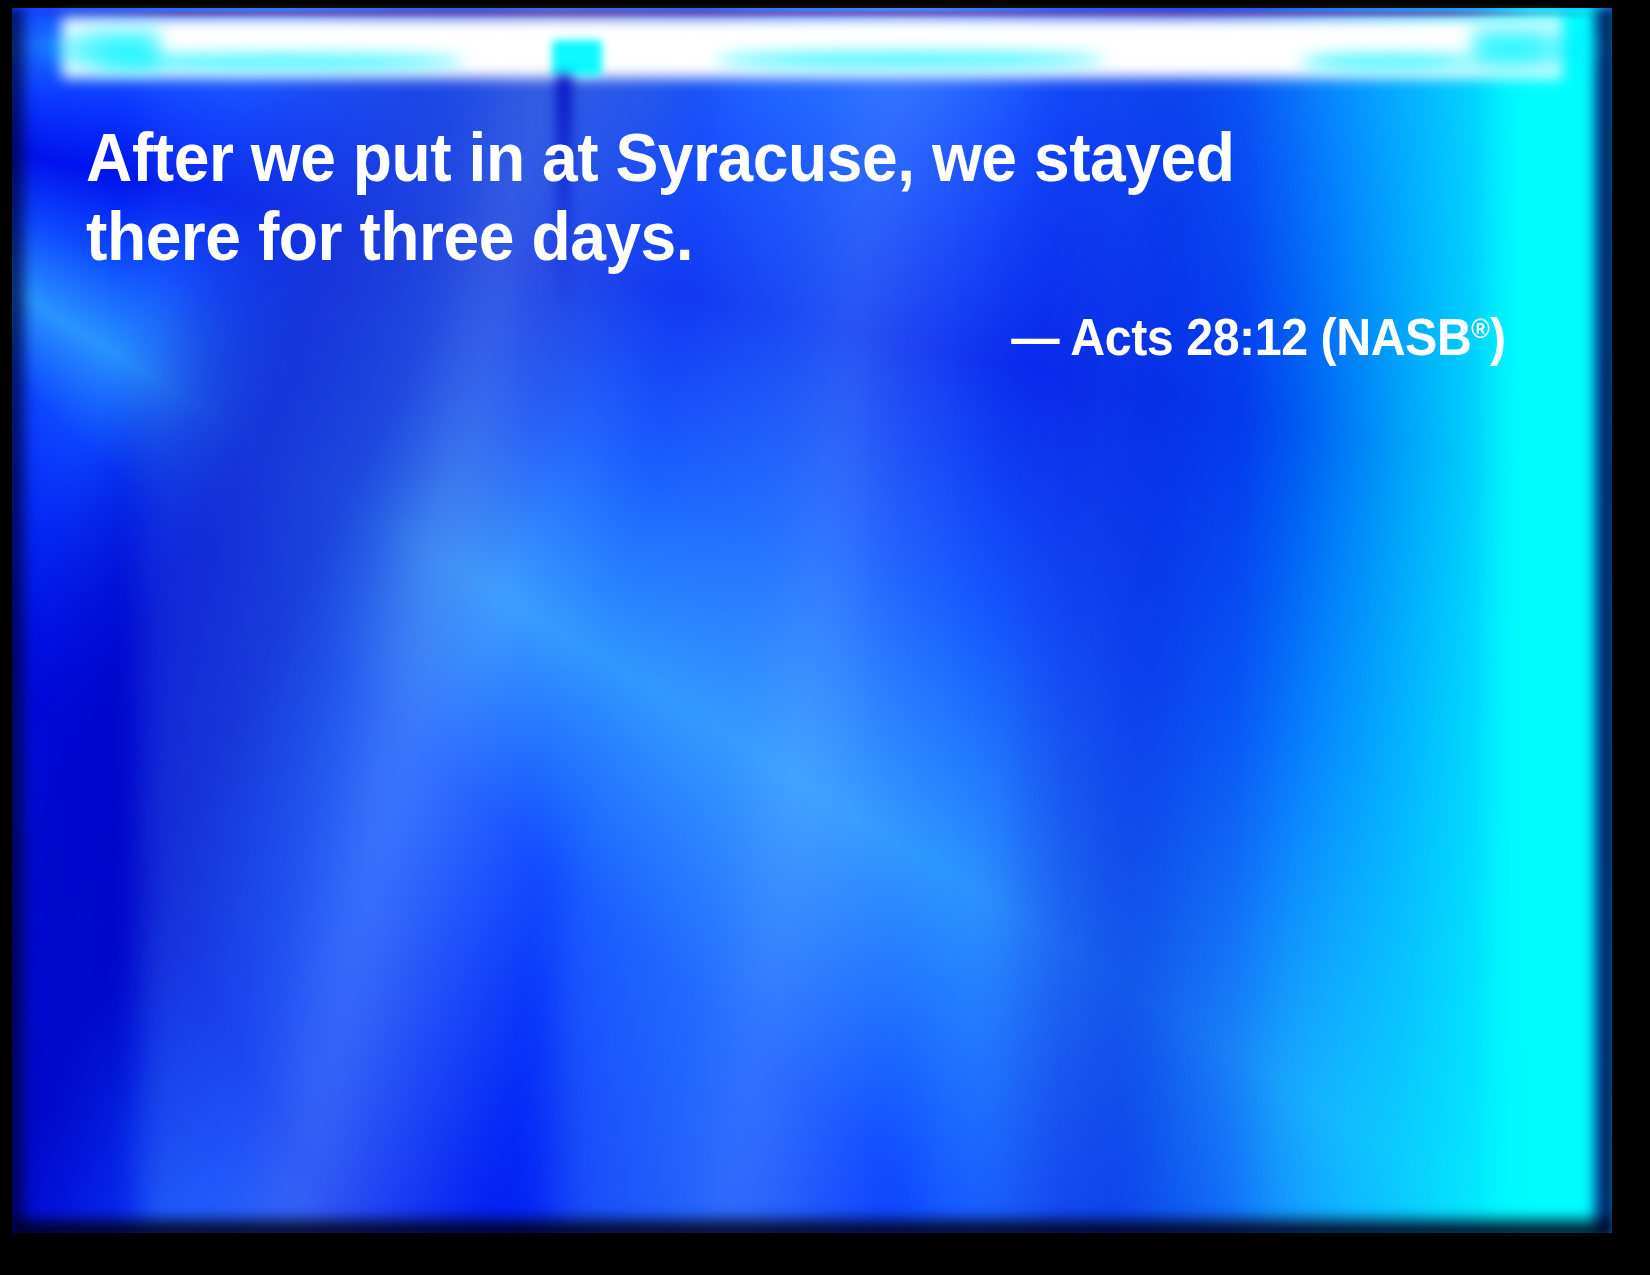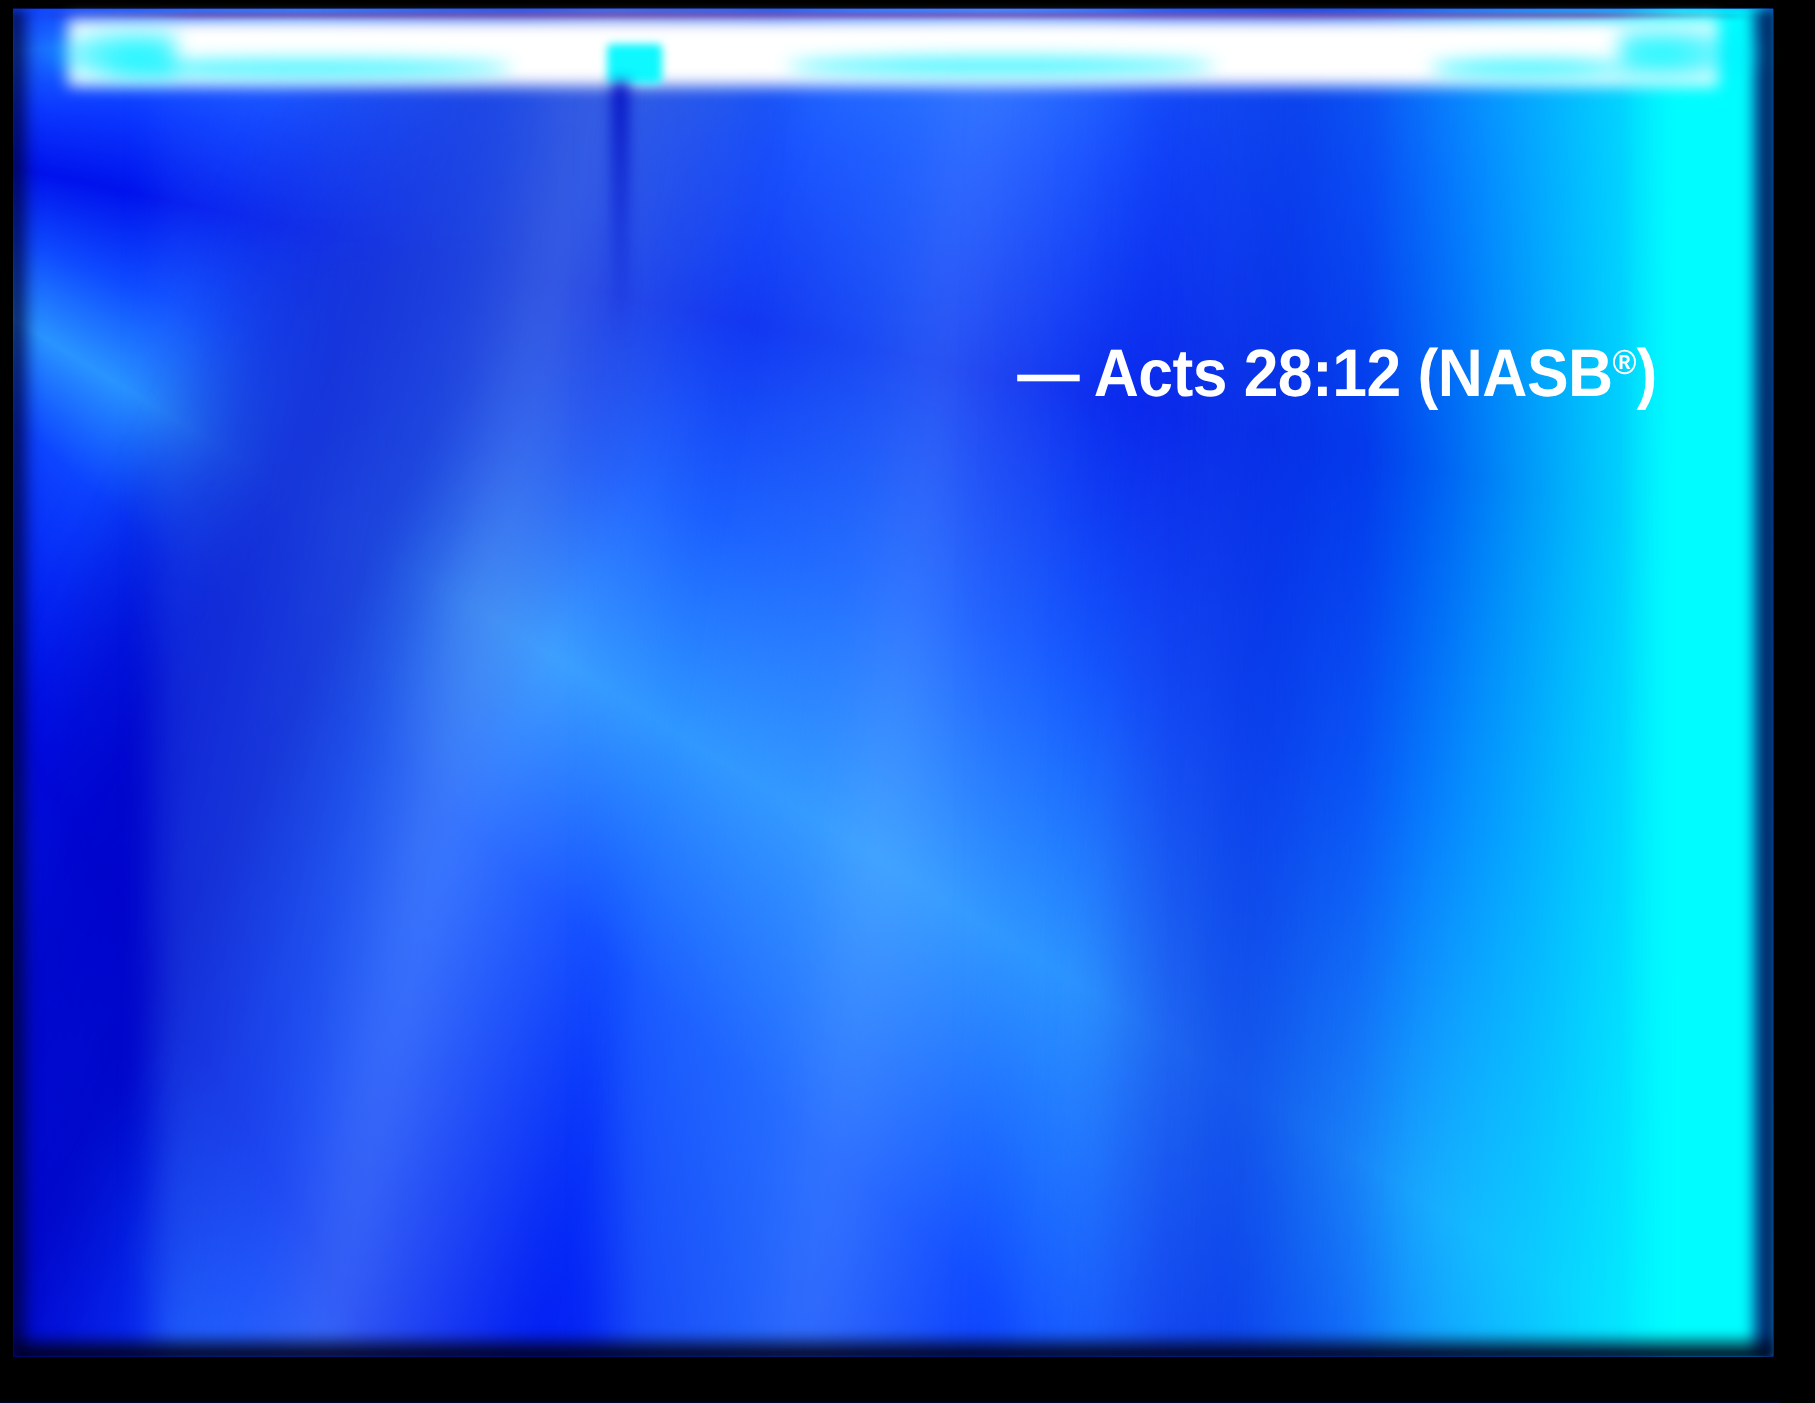--- a/index.html
+++ b/index.html
@@ -367,21 +367,21 @@
 
   .attribution {
     position: absolute;
     left: 86px;
     top: 290px;
     width: 1420px;
     text-align: right;
     color: #ffffff;
     font-family: "Liberation Sans", "DejaVu Sans", sans-serif;
     font-weight: bold;
-    font-size: 61px;
+    font-size: 52px;
     line-height: 79px;
     letter-spacing: -0.5px;
     white-space: nowrap;
   }
   .attribution .inner {
     display: inline-block;
     transform: scaleX(0.93);
     transform-origin: right center;
   }
   .attribution sup.reg {
@@ -416,20 +416,24 @@
   <div class="glow-bar-cyan-left"></div>
   <div class="glow-bar-cyan-right"></div>
   <div class="glow-wisp w1"></div>
   <div class="glow-wisp w2"></div>
   <div class="glow-wisp w3"></div>
   <div class="glow-notch"></div>
   <div class="notch-thread"></div>
 
   <div class="text-layer">
 
+    <div class="verse-block">
+      <div class="verse-line">After we put in at Syracuse, we stayed</div>
+      <div class="verse-line">there for three days.</div>
+    </div>
 
     <div class="attribution">
       <span class="inner"><span>—</span><span> Acts 28:12 (NASB</span><sup class="reg">®</sup><span>)</span></span>
     </div>
 
   </div>
 
 </div>
 
 </body></html>

